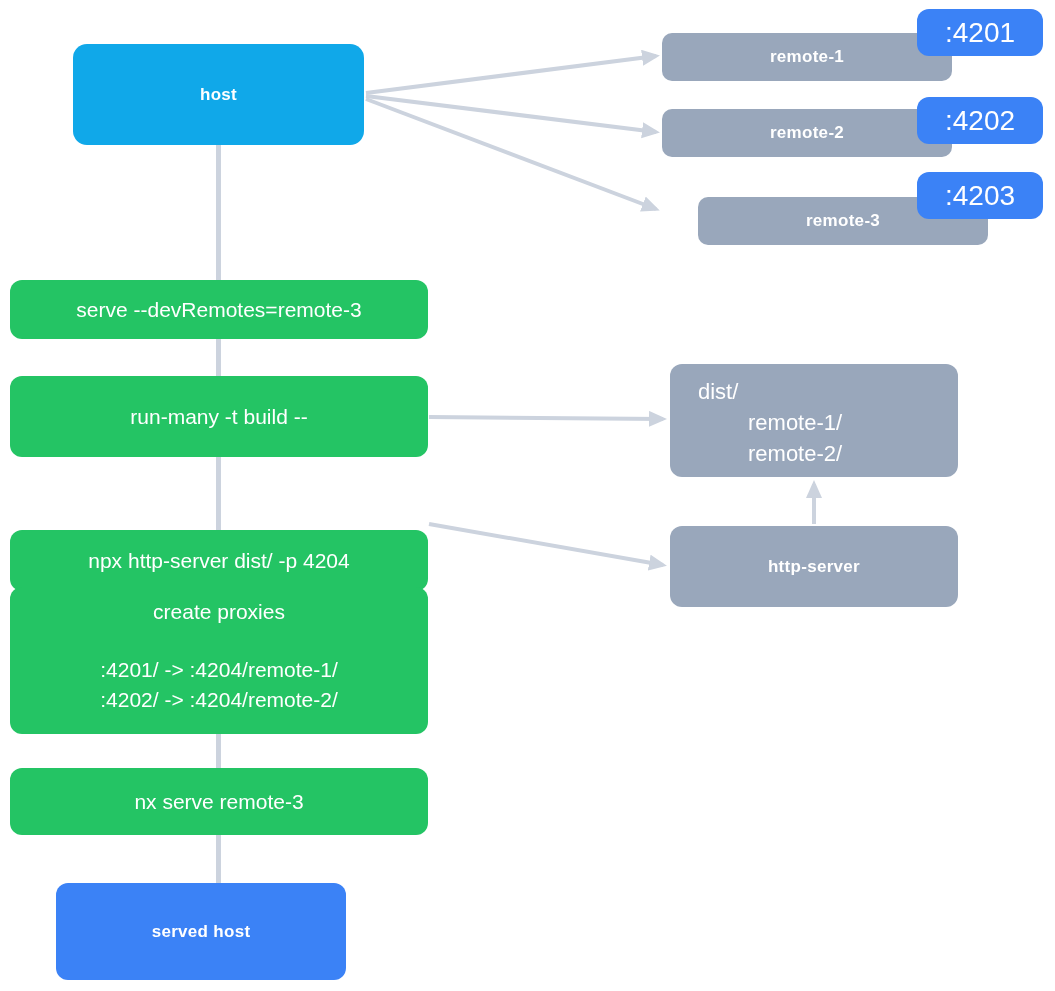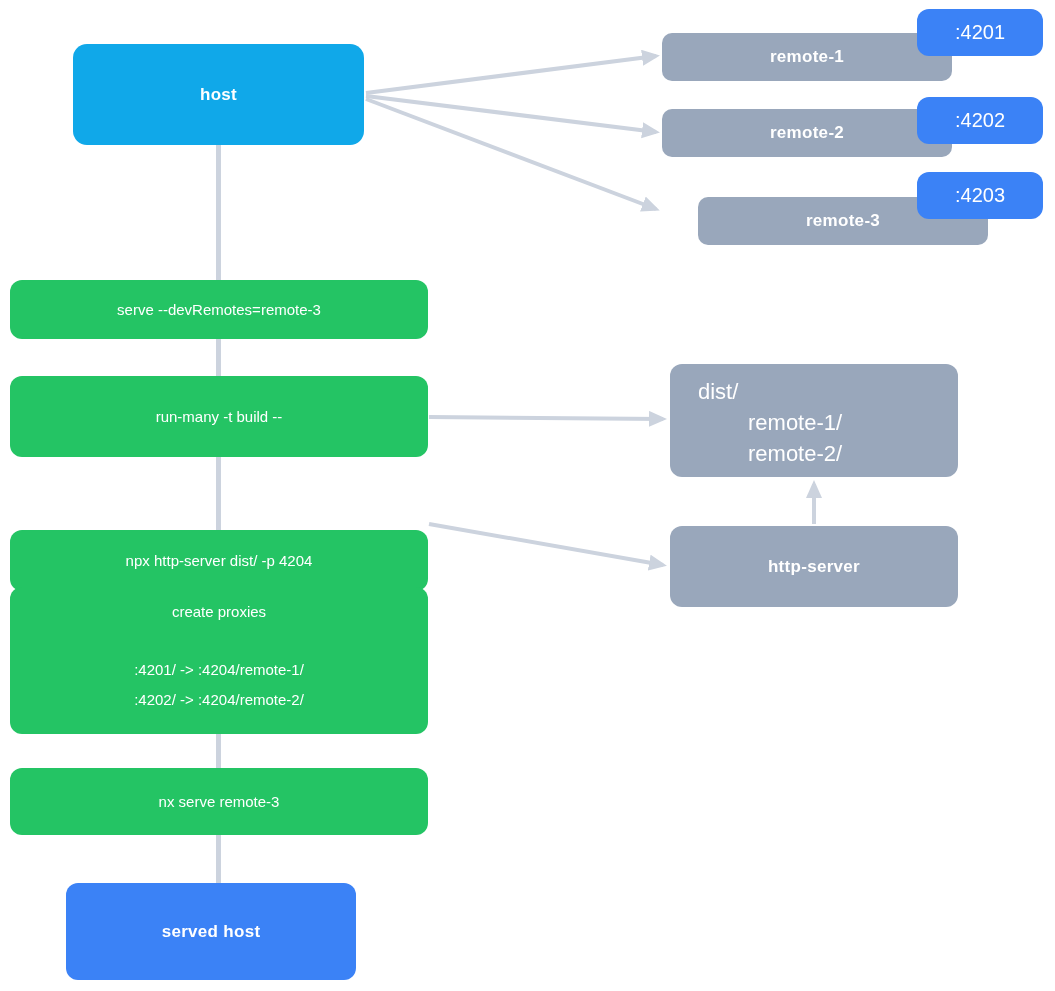--- a/index.html
+++ b/index.html
@@ -27,43 +27,43 @@
     color:var(--text);
     box-sizing:border-box;
     z-index:1;
   }
   .bold{font-weight:bold;font-size:17px;letter-spacing:0.3px;}
   .host{
     left:73px;top:44px;width:291px;height:101px;
     background:var(--host-fill);border-radius:14px;
   }
   .served-host{
-    left:66px;top:883px;width:290px;height:97px;
+    left:56px;top:883px;width:290px;height:97px;
     background:var(--served-host-fill);border-radius:12px;
   }
   .remote{
     left:662px;width:290px;height:48px;
     background:var(--remote-fill);border-radius:10px;
   }
   .remote-1{top:33px;}
   .remote-2{top:109px;}
   .remote-3{top:197px;margin-left:36px;}
   .badge{
     position:absolute;left:917px;width:126px;height:47px;
     background:var(--badge-fill);border-radius:12px;
     display:flex;align-items:center;justify-content:center;
-    color:var(--text);font-size:20px;z-index:2;
+    color:var(--text);font-size:28px;z-index:2;
   }
   .badge-1{top:9px;}
   .badge-2{top:97px;}
   .badge-3{top:172px;}
   .cmd{
     left:10px;width:418px;
     background:var(--command-fill);border-radius:12px;
-    font-size:15px;line-height:30px;text-align:center;
+    font-size:21px;line-height:30px;text-align:center;
   }
   .cmd-serve{top:280px;height:59px;}
   .cmd-build{top:376px;height:81px;flex-direction:column;}
   .cmd-http{top:494px;height:61px;margin-top:36px;}
   .cmd-proxies{top:587px;height:147px;flex-direction:column;justify-content:flex-start;padding-top:10px;}
   .cmd-proxies .gap{height:28px;}
   .cmd-serve-remote{top:768px;height:67px;}
   .dist-box{
     left:670px;top:364px;width:288px;height:113px;
     background:var(--remote-fill);border-radius:12px;

